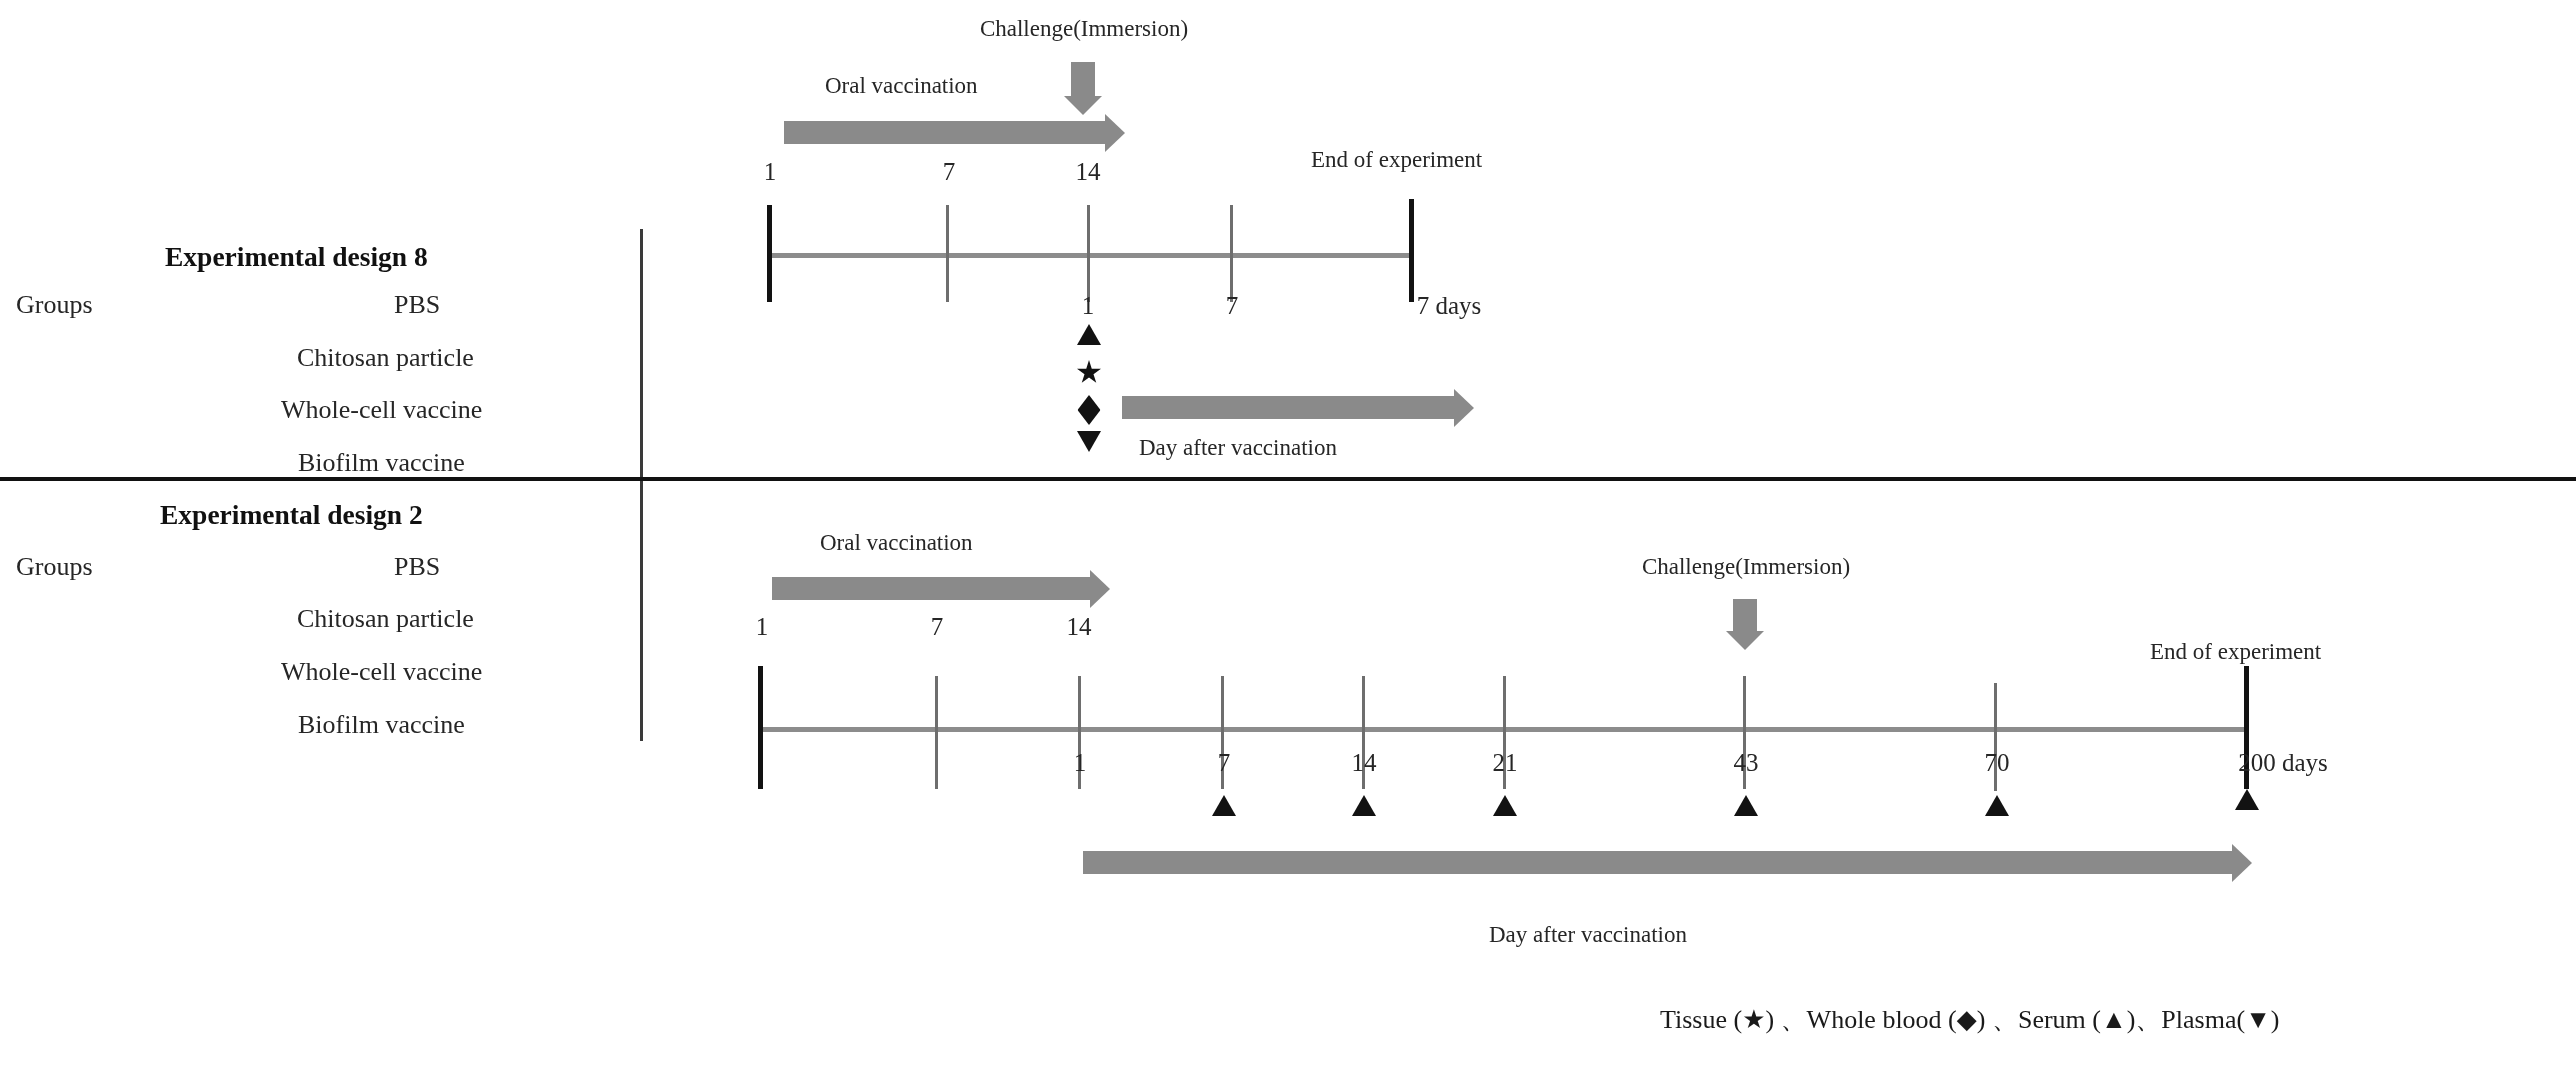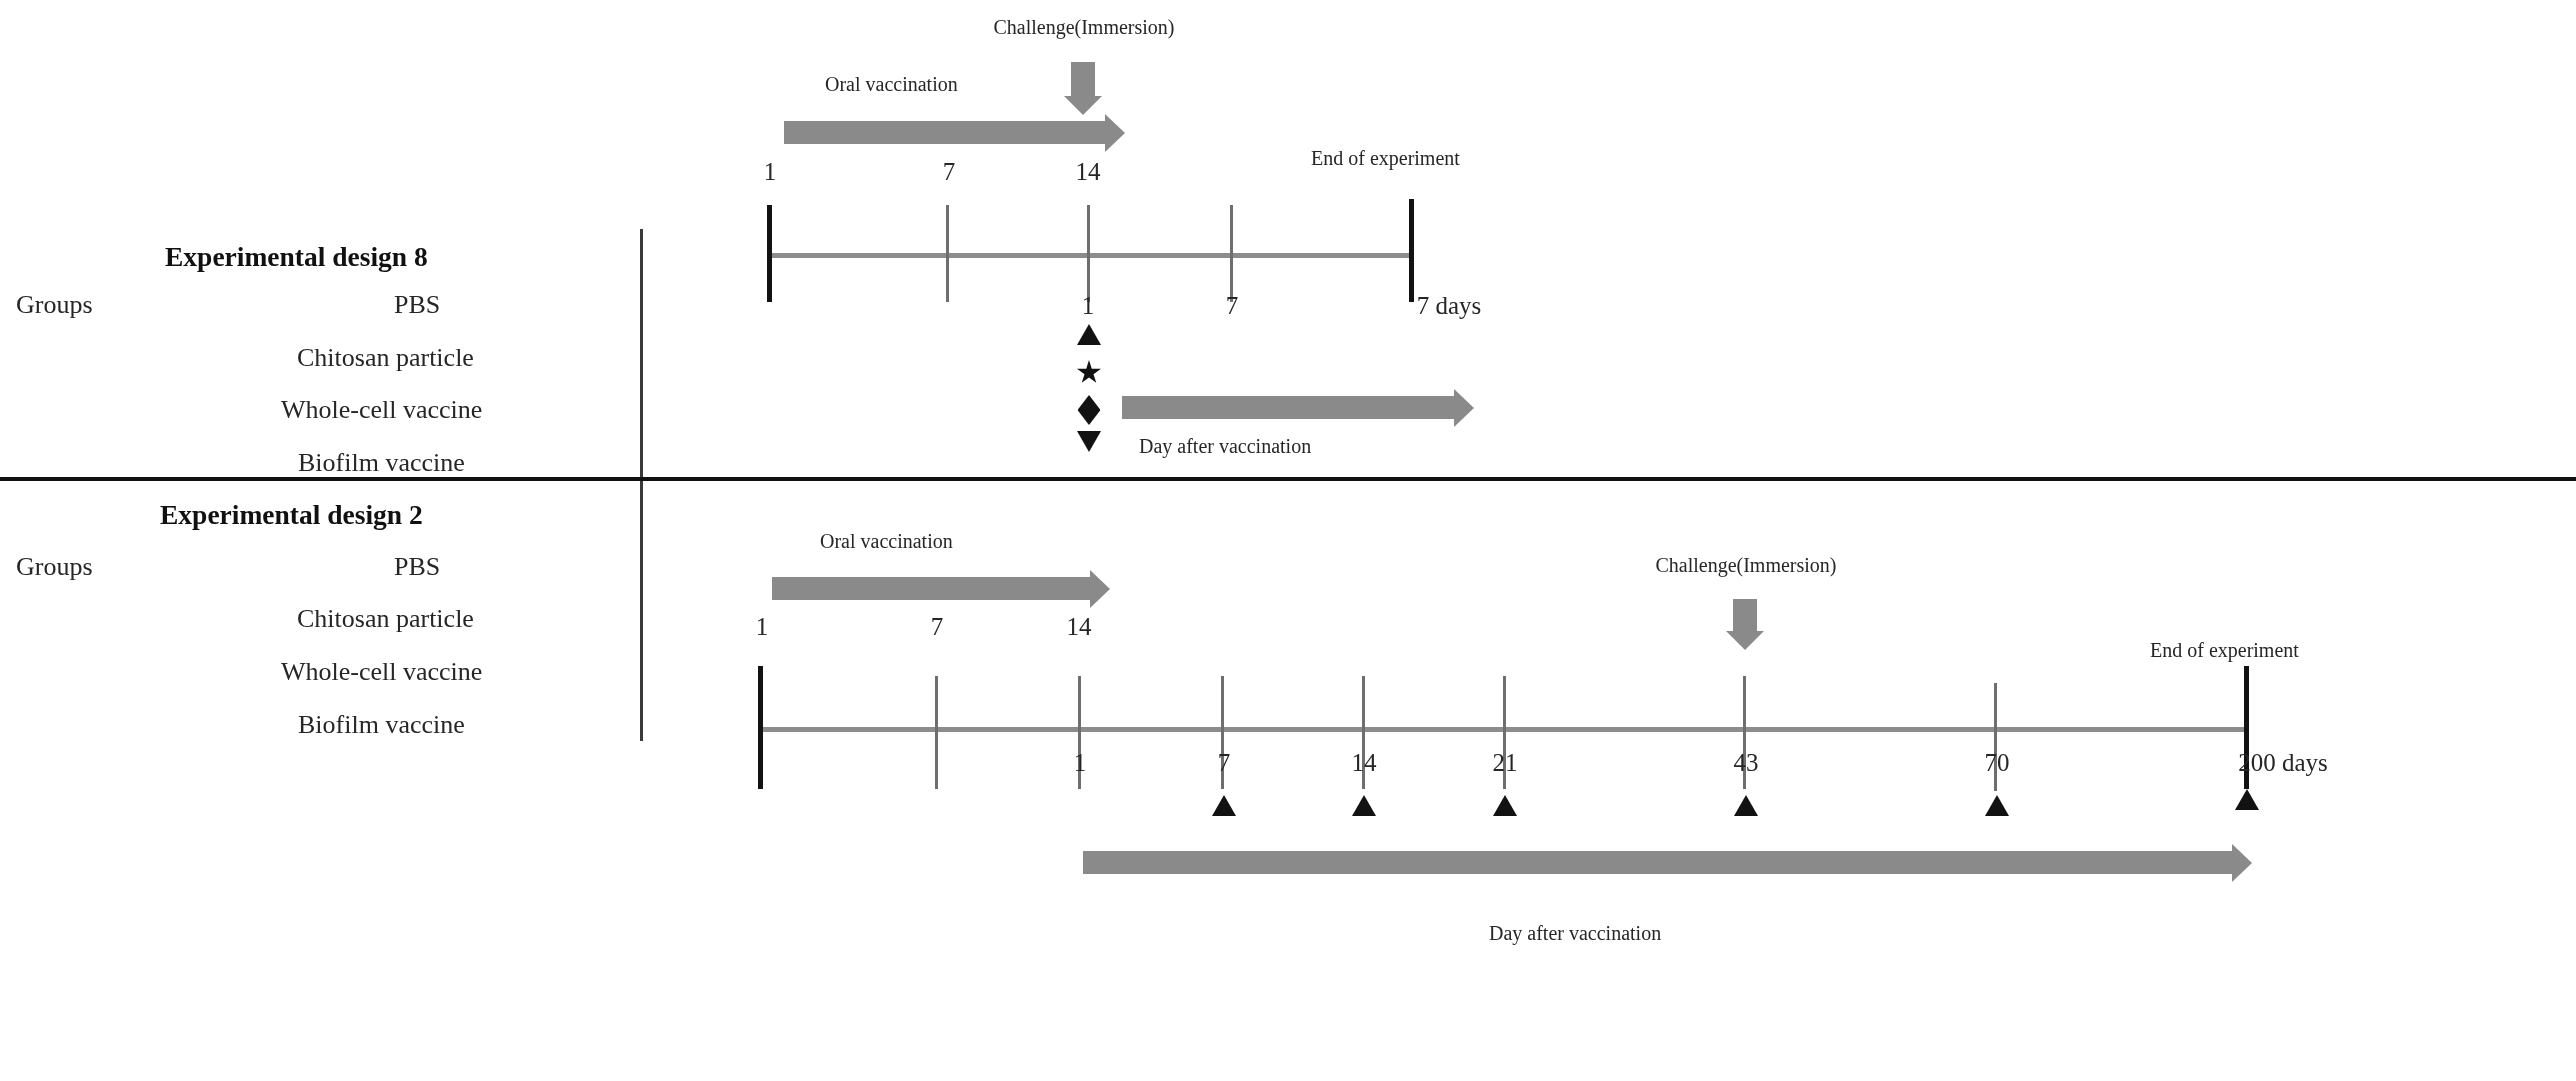--- a/index.html
+++ b/index.html
@@ -6,21 +6,21 @@
   body{font-family:"Liberation Serif","DejaVu Serif",serif;color:#1a1a1a;}
   #canvas{position:relative;width:2576px;height:1082px;background:#ffffff;overflow:hidden;}
 
   .abs{position:absolute;}
   .txt{white-space:nowrap;line-height:1;}
 
   
   .t-groups      {font-size:26px;color:#262626;}
   .t-design      {font-size:27.5px;font-weight:bold;color:#111;}
   .t-grp         {font-size:26px;color:#262626;}
-  .t-annot       {font-size:20px;color:#262626;}
+  .t-annot       {font-size:23px;color:#262626;}
   .t-tick        {font-size:25px;color:#262626;}
   .t-legend      {font-size:26px;color:#1a1a1a;}
 
   
   .hrule{background:#111;height:4px;}
   .vrule{background:#3a3a3a;width:3.4px;}
 
   
   .axis{background:#8c8c8c;height:5.2px;}
   .tick{background:#6e6e6e;width:2.9px;}
@@ -161,15 +161,16 @@
   <div class="abs mk mk-tri-up" style="left:1224px;top:795px;transform:translateX(-50%);"></div>
   <div class="abs mk mk-tri-up" style="left:1364px;top:795px;transform:translateX(-50%);"></div>
   <div class="abs mk mk-tri-up" style="left:1505px;top:795px;transform:translateX(-50%);"></div>
   <div class="abs mk mk-tri-up" style="left:1746px;top:795px;transform:translateX(-50%);"></div>
   <div class="abs mk mk-tri-up" style="left:1997px;top:795px;transform:translateX(-50%);"></div>
   <div class="abs mk mk-tri-up" style="left:2247px;top:789px;transform:translateX(-50%);"></div>
 
   <div class="abs arrow-r" style="left:1083px;top:851px;width:1149px;"></div>
   <div class="abs txt t-annot" style="left:1489px;top:923px;">Day after vaccination</div>
 
+  <div class="abs txt t-legend" style="left:1660px;top:1007px;">Tissue (★) 、Whole blood (◆) 、Serum (▲)、Plasma(▼)</div>
 
 </div>
 
 
 </body></html>

